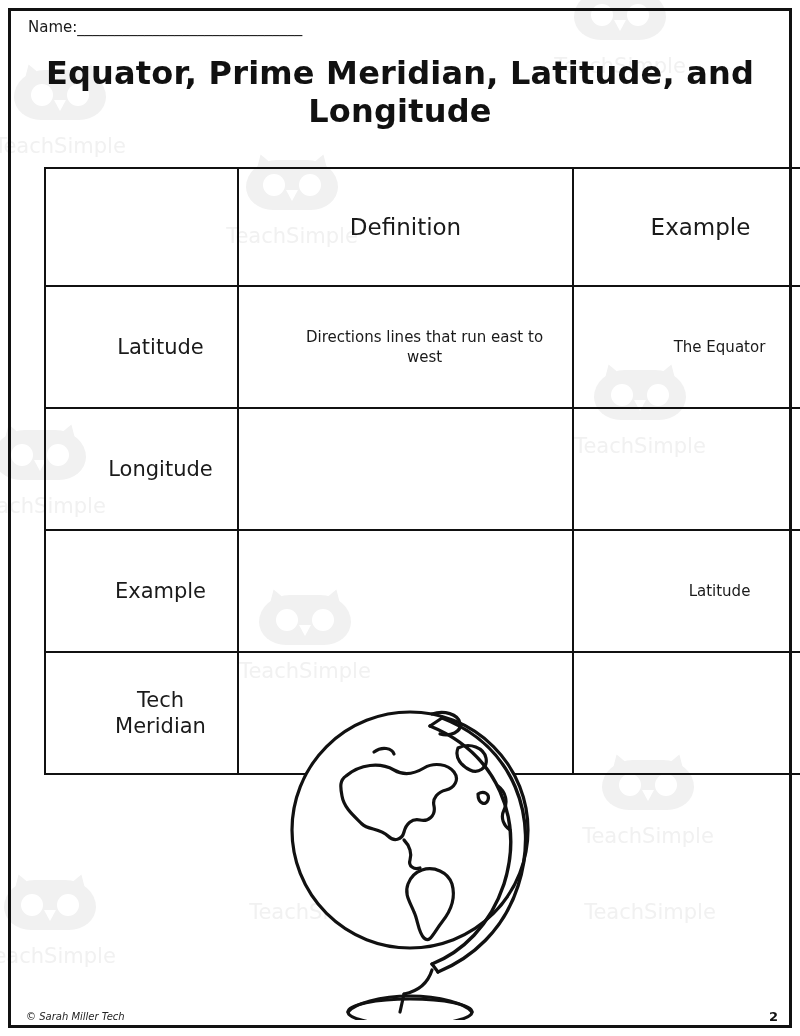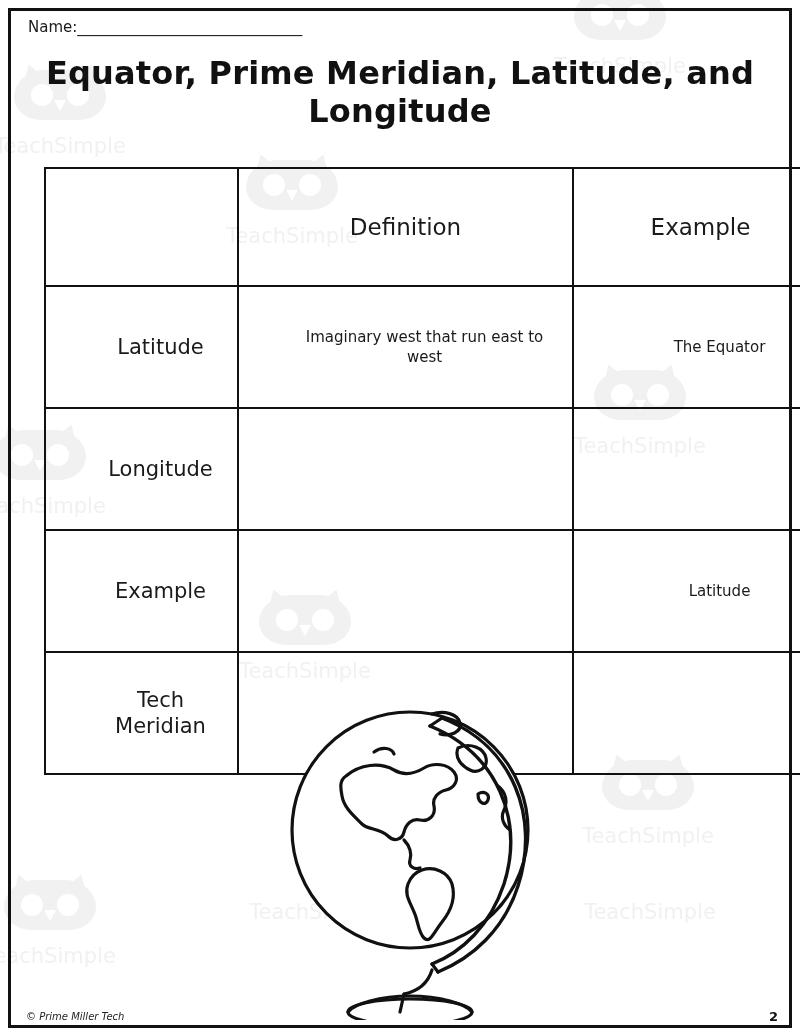--- a/index.html
+++ b/index.html
@@ -309,21 +309,21 @@
 
   <table class="organizer">
     <tbody>
       <tr class="head-row">
         <td class="col-term head-cell"></td>
         <td class="col-def head-cell">Definition</td>
         <td class="col-ex head-cell">Example</td>
       </tr>
       <tr class="body-row">
         <td class="col-term term-cell">Latitude</td>
-        <td class="col-def def-cell">Imaginary west that run east to west</td>
+        <td class="col-def def-cell">Directions lines that run east to west</td>
         <td class="col-ex ex-cell">The Equator</td>
       </tr>
       <tr class="body-row">
         <td class="col-term term-cell">Longitude</td>
         <td class="col-def def-cell"></td>
         <td class="col-ex ex-cell"></td>
       </tr>
       <tr class="body-row">
         <td class="col-term term-cell">Example</td>
         <td class="col-def def-cell"></td>
@@ -362,16 +362,16 @@
 
       <path d="M176 58 C 188 52 202 58 204 68 C 206 78 196 84 188 80 C 180 76 172 68 176 58 Z"></path>
 
       <path d="M216 96 C 224 102 226 112 222 120 C 218 128 222 136 228 140"></path>
 
       <path d="M196 104 C 202 100 208 104 206 110 C 204 116 196 114 196 104 Z"></path>
       <path d="M92 62 C 100 56 110 58 112 64"></path>
     </g>
   </svg>
 
-  <div class="copyright">© Prime Miller Tech</div>
+  <div class="copyright">© Sarah Miller Tech</div>
   <div class="pagenum">2</div>
 
 </div>
 
 </body></html>

